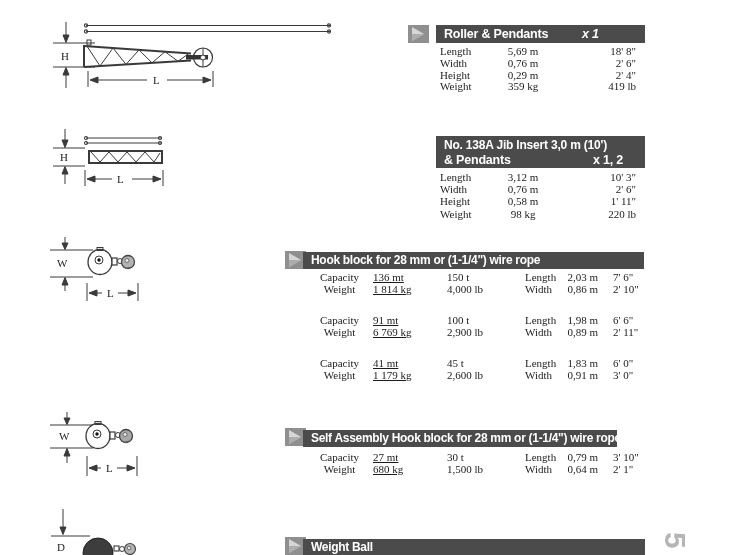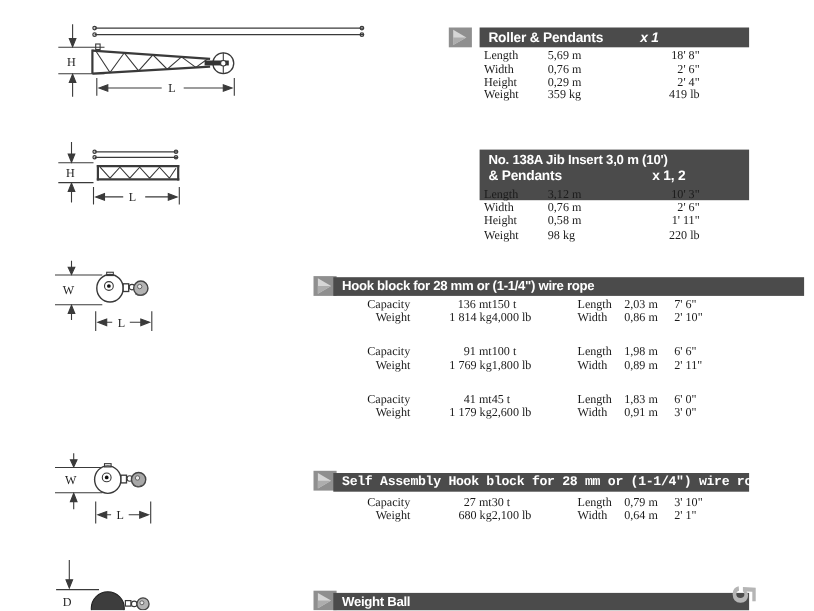--- a/index.html
+++ b/index.html
@@ -9,37 +9,37 @@
   .dgm{position:absolute;}
   
   .marker{position:absolute;width:21px;height:18px;background:#8f8f8f;}
   .marker::before{content:"";position:absolute;left:4px;top:2px;width:0;height:0;
     border-left:12px solid #d6d6d6;border-top:7px solid transparent;border-bottom:7px solid transparent;}
   .marker::after{content:"";position:absolute;left:4px;top:9px;width:0;height:0;
     border-left:12px solid #adadad;border-bottom:7px solid transparent;}
   
   .bar{position:absolute;background:#4b4b4b;color:#fff;
     font-family:"Liberation Sans",sans-serif;font-weight:bold;font-size:12.5px;
-    letter-spacing:-0.2px;white-space:nowrap;padding-left:36px;}
+    letter-spacing:-0.2px;white-space:nowrap;}
   .bar .ttl{position:absolute;left:8px;top:0;line-height:18px;}
   .bar .mult{position:absolute;top:0;line-height:18px;}
   .bar2 .l1{position:absolute;left:8px;top:1px;line-height:16px;font-size:12px;}
   .bar2 .l2{position:absolute;left:8px;top:16px;line-height:16px;}
   .bar2 .mult{top:16px;line-height:16px;}
   .barhook .ttl{font-size:12px;line-height:17px;letter-spacing:-0.3px;}
   
   .rows{position:absolute;font-size:11px;}
   .srow{display:grid;grid-template-columns:62px 50px 88px;line-height:11.8px;}
   .srow .lab{padding-left:4px;text-align:left;}
-  .srow .met{text-align:left;}
+  .srow .met{text-align:center;}
   .srow .imp{text-align:right;}
   
   .hrow{display:grid;grid-template-columns:70px 74px 58px 50px 43px 60px;line-height:12.3px;font-size:11px;}
-  .hrow .lab{padding-left:3px;text-align:right;}
-  .hrow .met{text-align:right;}
+  .hrow .lab{padding-left:3px;text-align:center;}
+  .hrow .met{text-align:left;text-decoration:underline;}
   .hrow .imp{text-align:left;}
   .hrow .dlab{padding-left:20px;text-align:left;}
   .hrow .dmet{text-align:right;}
   .hrow .dimp{padding-left:15px;text-align:left;}
   .hgroup{margin-bottom:18.5px;}
   .pageno{position:absolute;left:660px;top:528px;width:24px;
     font-family:"Liberation Sans",sans-serif;font-weight:bold;font-size:30px;color:#b5b5b5;
     transform:rotate(90deg);transform-origin:14px 18px;}
 </style>
 </head>
@@ -229,21 +229,21 @@
       <span class="met">0,29 m</span>
       <span class="imp">2' 4"</span>
     </div>
     <div class="srow">
       <span class="lab">Weight</span>
       <span class="met">359 kg</span>
       <span class="imp">419 lb</span>
     </div>
   </div>
 
-  <div class="bar bar2" style="left:436px;top:136px;width:209px;height:46px;">
+  <div class="bar bar2" style="left:436px;top:136px;width:209px;height:32px;">
     <span class="l1">No. 138A Jib Insert 3,0 m (10')</span>
     <span class="l2">&amp; Pendants</span>
     <span class="mult" style="left:157px;">x 1, 2</span>
   </div>
   <div class="rows" style="left:436px;top:171px;width:200px;">
     <div class="srow" style="line-height:12.2px;">
       <span class="lab">Length</span>
       <span class="met">3,12 m</span>
       <span class="imp">10' 3"</span>
     </div>
@@ -258,21 +258,21 @@
       <span class="imp">1' 11"</span>
     </div>
     <div class="srow" style="line-height:12.2px;">
       <span class="lab">Weight</span>
       <span class="met">98 kg</span>
       <span class="imp">220 lb</span>
     </div>
   </div>
 
   <div class="marker" style="left:285px;top:251px;"></div>
-  <div class="bar barhook" style="left:303px;top:252px;width:392px;height:17px;">
+  <div class="bar barhook" style="left:303px;top:252px;width:341px;height:17px;">
     <span class="ttl">Hook block for 28 mm or (1-1/4") wire rope</span>
   </div>
   <div class="rows" style="left:303px;top:271px;width:355px;">
     <div class="hgroup">
       <div class="hrow">
         <span class="lab">Capacity</span>
         <span class="met">136 mt</span>
         <span class="imp">150 t</span>
         <span class="dlab">Length</span>
         <span class="dmet">2,03 m</span>
@@ -291,22 +291,22 @@
       <div class="hrow">
         <span class="lab">Capacity</span>
         <span class="met">91 mt</span>
         <span class="imp">100 t</span>
         <span class="dlab">Length</span>
         <span class="dmet">1,98 m</span>
         <span class="dimp">6' 6"</span>
       </div>
       <div class="hrow">
         <span class="lab">Weight</span>
-        <span class="met">1 769 kg</span>
-        <span class="imp">1,800 lb</span>
+        <span class="met">6 769 kg</span>
+        <span class="imp">2,900 lb</span>
         <span class="dlab">Width</span>
         <span class="dmet">0,89 m</span>
         <span class="dimp">2' 11"</span>
       </div>
     </div>
     <div class="hgroup">
       <div class="hrow">
         <span class="lab">Capacity</span>
         <span class="met">41 mt</span>
         <span class="imp">45 t</span>
@@ -319,36 +319,36 @@
         <span class="met">1 179 kg</span>
         <span class="imp">2,600 lb</span>
         <span class="dlab">Width</span>
         <span class="dmet">0,91 m</span>
         <span class="dimp">3' 0"</span>
       </div>
     </div>
   </div>
 
   <div class="marker" style="left:285px;top:428px;"></div>
-  <div class="bar barhook" style="left:303px;top:430px;width:342px;height:17px;font-family:Liberation Mono, monospace;">
+  <div class="bar barhook" style="left:303px;top:430px;width:314px;height:17px;">
     <span class="ttl">Self Assembly Hook block for 28 mm or (1-1/4") wire rope</span>
   </div>
   <div class="rows" style="left:303px;top:451px;width:355px;">
     <div class="hrow">
       <span class="lab">Capacity</span>
       <span class="met">27 mt</span>
       <span class="imp">30 t</span>
       <span class="dlab">Length</span>
       <span class="dmet">0,79 m</span>
       <span class="dimp">3' 10"</span>
     </div>
     <div class="hrow">
       <span class="lab">Weight</span>
       <span class="met">680 kg</span>
-      <span class="imp">2,100 lb</span>
+      <span class="imp">1,500 lb</span>
       <span class="dlab">Width</span>
       <span class="dmet">0,64 m</span>
       <span class="dimp">2' 1"</span>
     </div>
   </div>
 
   <div class="marker" style="left:285px;top:537px;"></div>
   <div class="bar barhook" style="left:303px;top:539px;width:342px;height:22px;">
     <span class="ttl">Weight Ball</span>
   </div>

